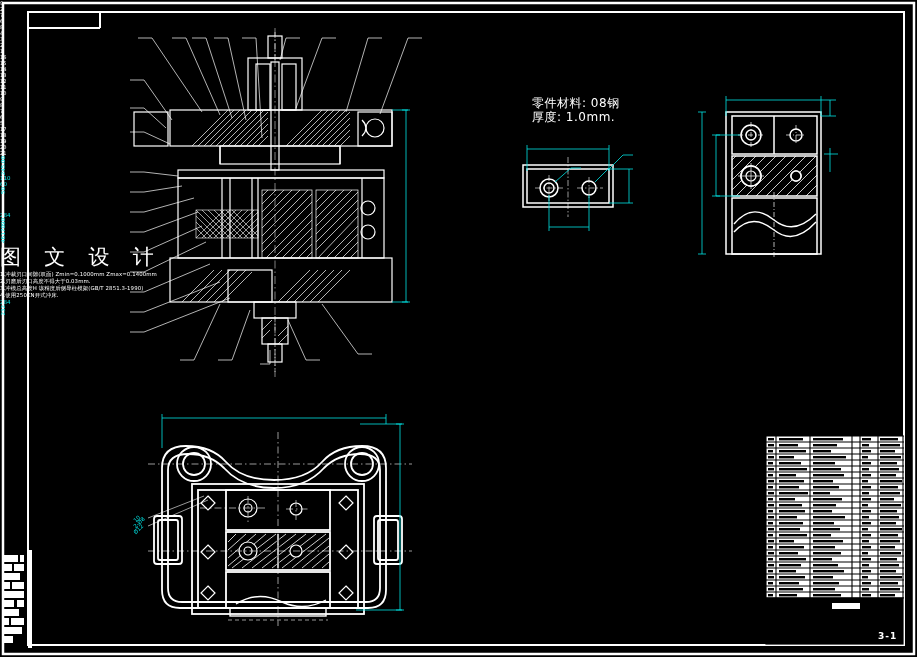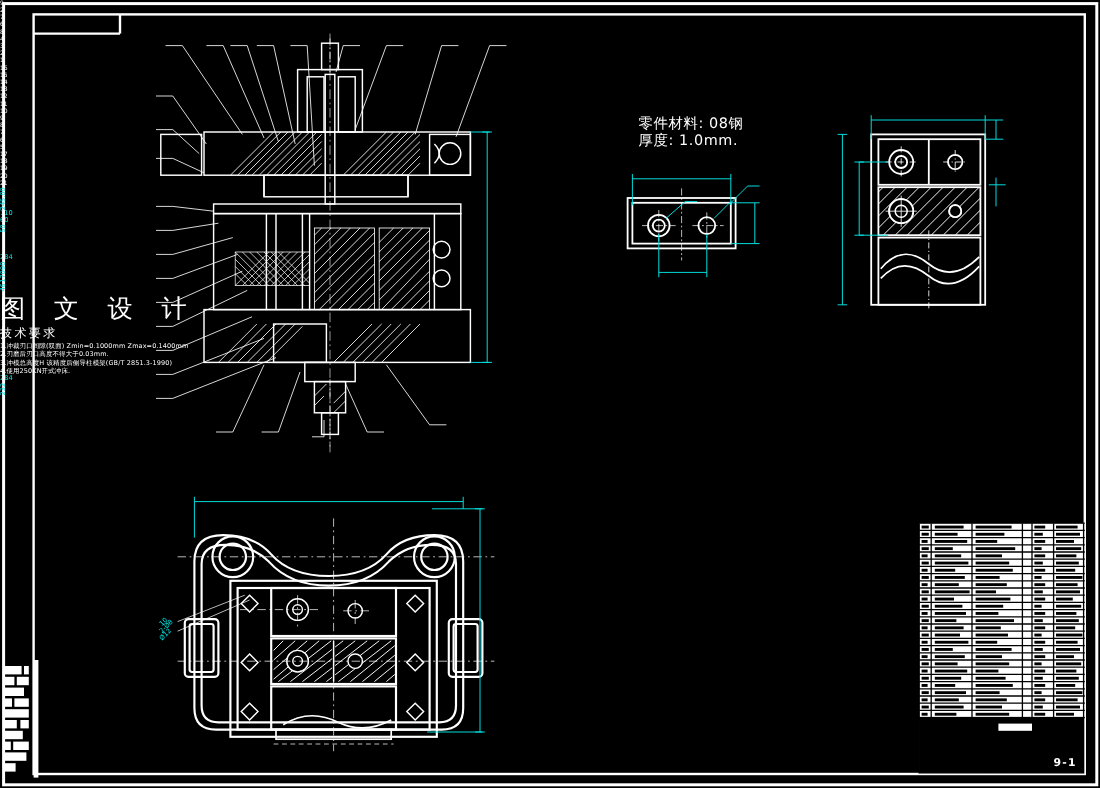--- a/index.html
+++ b/index.html
@@ -6,21 +6,21 @@
   body{width:917px;height:657px;overflow:hidden;font-family:"DejaVu Sans","Liberation Sans",sans-serif;}
   #stage{position:relative;width:917px;height:657px;background:#000;}
 
   .abs{position:absolute;}
 
   .txt{position:absolute;color:#fff;white-space:nowrap;line-height:1.25;}
 
   .mat-block{font-size:12px;color:#fff;letter-spacing:.5px;}
   .tech-title{font-size:10px;color:#fff;letter-spacing:2px;}
   .tech-line{font-size:5.4px;color:#fff;letter-spacing:.1px;}
-  .watermark{font-size:21px;color:#fff;letter-spacing:9px;font-family:Liberation Sans, sans-serif;}
+  .watermark{font-size:21px;color:#fff;letter-spacing:9px;font-family:Liberation Serif, serif;}
 
   .dimtext{font-size:5.5px;color:#00e5e5;}
   .dimtext.vert{writing-mode:vertical-rl;transform:rotate(180deg);}
   .balloon{font-size:5px;color:#fff;}
   .sheetno{position:absolute;font-size:9px;color:#fff;font-weight:bold;letter-spacing:1px;}
 
   svg{position:absolute;left:0;top:0;overflow:visible;}
 </style>
 </head>
 <body>
@@ -441,21 +441,20 @@
       <line x1="140" y1="56" x2="140" y2="80"></line>
     </g>
   </svg>
   <div class="dimtext" style="left:775px;top:93px;">284</div>
   <div class="dimtext vert" style="left:712px;top:160px;">90</div>
   <div class="dimtext vert" style="left:697px;top:180px;">170</div>
   <div class="dimtext vert" style="left:832px;top:108px;">46</div>
 
   <div class="watermark" style="left:400px;top:312px;">图 文 设 计</div>
 
-  <div class="tech-title" style="left:597px;top:479px;">技术要求</div>
   <div class="tech-line" style="left:518px;top:496px;">1.冲裁刃口间隙(双面) Zmin=0.1000mm  Zmax=0.1400mm</div>
   <div class="tech-line" style="left:518px;top:505px;">2.刃磨后刃口高度不得大于0.03mm.</div>
   <div class="tech-line" style="left:518px;top:514px;">3.冲模总高度H   该精度后侧导柱模架(GB/T 2851.3-1990)</div>
   <div class="tech-line" style="left:518px;top:523px;">4.使用250KN开式冲床.</div>
 
   <svg width="280" height="230" style="left:148px;top:408px;">
     <g stroke="#ffffff" stroke-width="1.8" fill="none">
 
       <path d="M14 60
                q0 -22 24 -22
@@ -810,15 +809,15 @@
         <rect x="33" y="203" width="9" height="2.4"></rect>
           <rect x="47" y="203" width="9" height="2.4"></rect>
         <rect x="62" y="199" width="7" height="7"></rect>
           <rect x="74" y="199" width="7" height="7"></rect>
         <rect x="86" y="199" width="4" height="7"></rect>
       </g>
     </svg>
 
     <div class="sheetno" style="left:111px;top:634px;"></div>
   </div>
-  <div class="sheetno" style="left:878px;top:631px;">9-1</div>
+  <div class="sheetno" style="left:878px;top:631px;">3-1</div>
 
 </div>
 
 </body></html>

